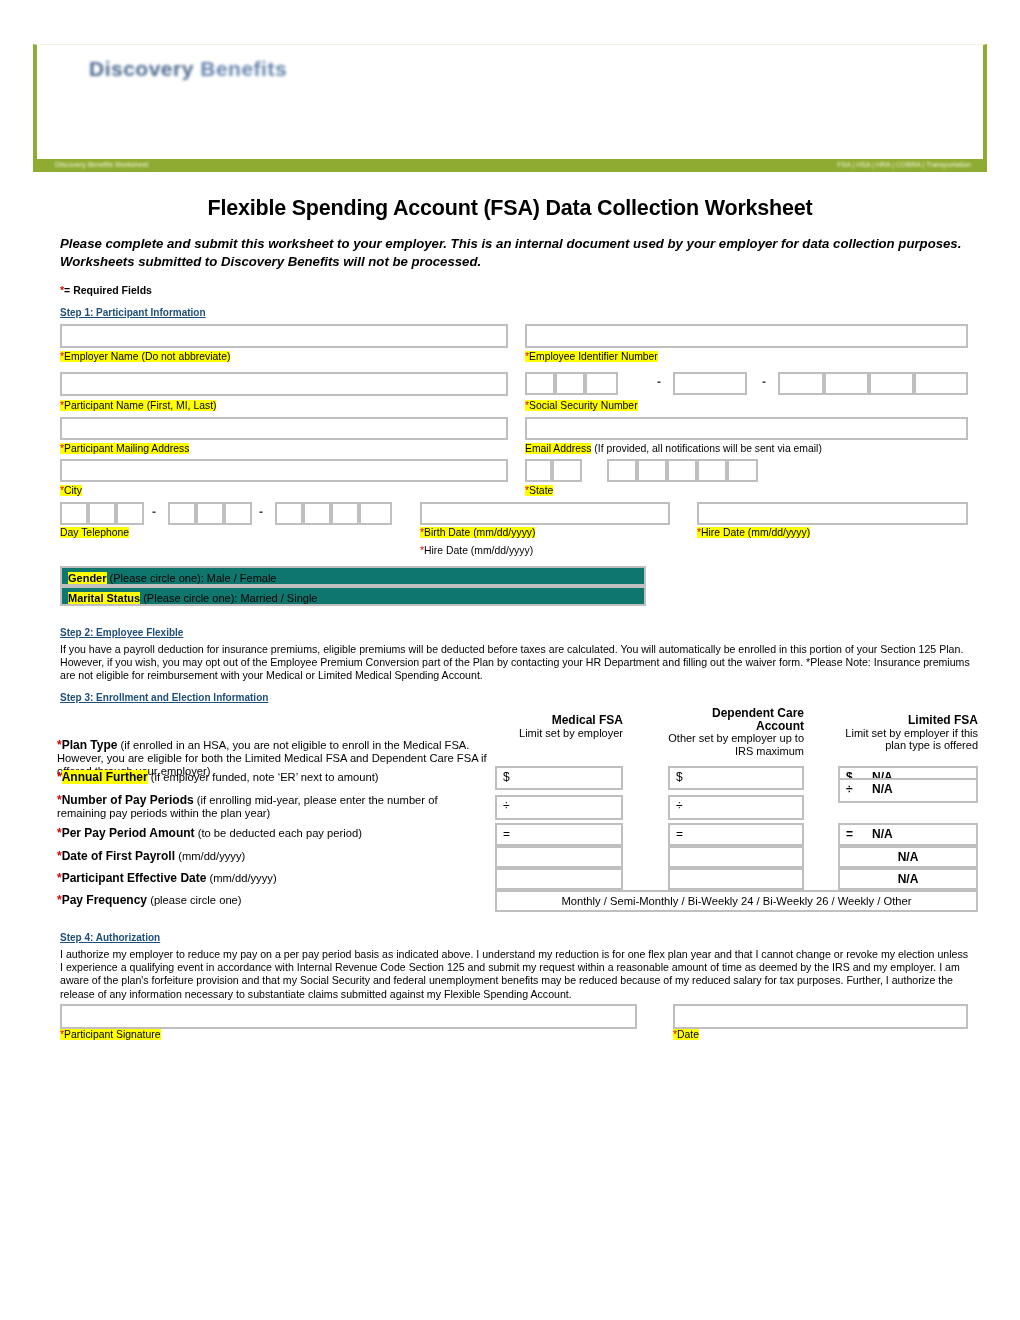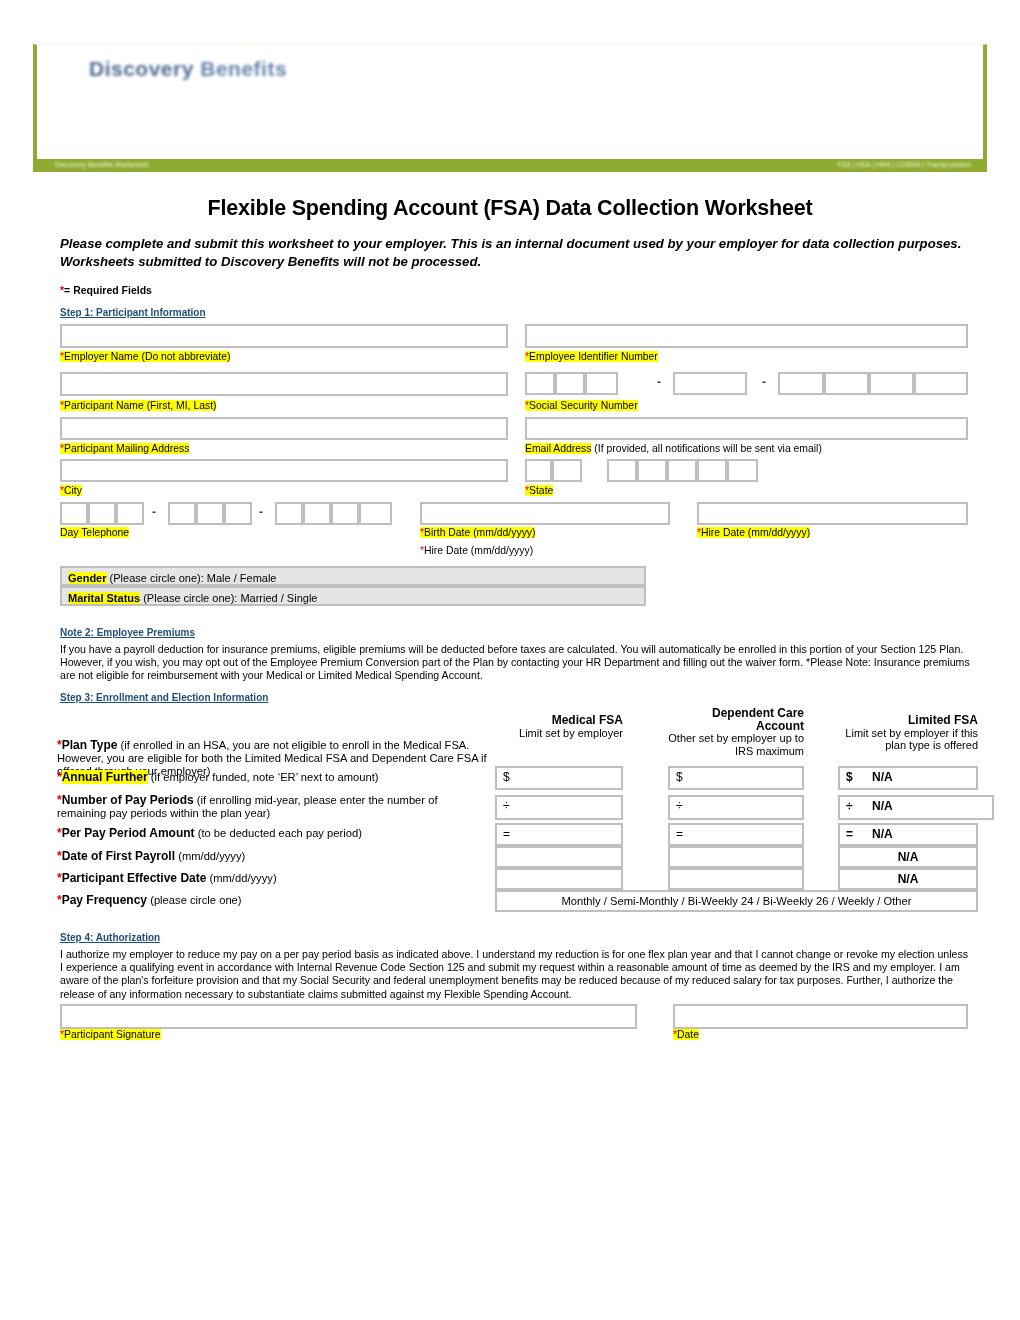--- a/index.html
+++ b/index.html
@@ -118,21 +118,21 @@
     font-weight: bold;
     color: #444;
   }
 
   .circle-row {
     position: absolute;
     border: 2px solid #bfbfbf;
     box-sizing: border-box;
     font-size: 11px;
     padding: 2px 6px;
-    background: #e5e5e5;
+    background: #0f766e;
     white-space: nowrap;
     line-height: 16px;
   }
   .circle-row b { font-weight: bold; }
 
   
   .colhead {
     position: absolute;
     text-align: right;
     font-size: 11px;
@@ -250,21 +250,21 @@
 <div class="box" style="left:697px; top:502px; width:271px; height:23px;"></div>
 <div class="lbl" style="left:697px; top:527px;"><span class="hl"><span class="star">*</span><span>Hire Date (mm/dd/yyyy)</span></span></div>
 
 <div class="circle-row" style="left:60px; top:566px; width:586px; height:20px;">
   <b class="hl">Gender</b> <span>(Please circle one): Male  /  Female</span>
 </div>
 <div class="circle-row" style="left:60px; top:586px; width:586px; height:20px;">
   <b class="hl">Marital Status</b> <span>(Please circle one): Married  /  Single</span>
 </div>
 
-<div class="step-head" style="left:60px; top:627px;">Note 2: Employee Premiums</div>
+<div class="step-head" style="left:60px; top:627px;">Step 2: Employee Flexible</div>
 <div class="para" style="left:60px; top:643px; width:912px;">If you have a payroll deduction for insurance premiums, eligible premiums will be deducted before taxes are calculated.  You will automatically be enrolled in this portion of your Section 125 Plan.  However, if you wish, you may opt out of the Employee Premium Conversion part of the Plan by contacting your HR Department and filling out the waiver form.  *Please Note: Insurance premiums are not eligible for reimbursement with your Medical or Limited Medical Spending Account.</div>
 
 <div class="step-head" style="left:60px; top:692px;">Step 3: Enrollment and Election Information</div>
 
 <div class="rowlabel" style="left:57px; top:715px; width:430px;margin-top:24px;">
   <b><span class="star">*</span><span>Plan Type</span></b> <span>(if enrolled in an HSA, you are not eligible to enroll in the Medical FSA. However, you are eligible for both the Limited Medical FSA and Dependent Care FSA if offered through your employer)</span>
 </div>
 
 <div class="colhead" style="left:495px; top:714px; width:128px;">
   <div class="ch-title">Medical FSA</div>
@@ -284,21 +284,21 @@
 </div>
 <div class="cell" style="left:495px; top:766px; width:128px; height:24px;"><span class="sym">$</span><span></span></div>
 <div class="cell" style="left:668px; top:766px; width:136px; height:24px;"><span class="sym">$</span><span></span></div>
 <div class="cell na" style="left:838px; top:766px; width:140px; height:24px;"><span class="sym">$</span><span>N/A</span></div>
 
 <div class="rowlabel" style="left:57px; top:794px; width:430px;">
   <b><span class="star">*</span><span>Number of Pay Periods</span></b> <span>(if enrolling mid-year, please enter the number of remaining pay periods within the plan year)</span>
 </div>
 <div class="cell" style="left:495px; top:795px; width:128px; height:25px;"><span class="sym">÷</span><span></span></div>
 <div class="cell" style="left:668px; top:795px; width:136px; height:25px;"><span class="sym">÷</span><span></span></div>
-<div class="cell na" style="left:838px; top:795px; width:156px; height:25px;"><span class="sym">÷</span><span>N/A</span></div>
+<div class="cell na" style="left:838px; top:778px; width:140px; height:25px;"><span class="sym">÷</span><span>N/A</span></div>
 
 <div class="rowlabel" style="left:57px; top:827px; width:430px;">
   <b><span class="star">*</span><span>Per Pay Period Amount</span></b> <span>(to be deducted each pay period)</span>
 </div>
 <div class="cell" style="left:495px; top:823px; width:128px; height:23px;"><span class="sym">=</span><span></span></div>
 <div class="cell" style="left:668px; top:823px; width:136px; height:23px;"><span class="sym">=</span><span></span></div>
 <div class="cell na" style="left:838px; top:823px; width:140px; height:23px;"><span class="sym">=</span><span>N/A</span></div>
 
 <div class="rowlabel" style="left:57px; top:850px; width:430px;">
   <b><span class="star">*</span><span>Date of First Payroll</span></b> <span>(mm/dd/yyyy)</span>

